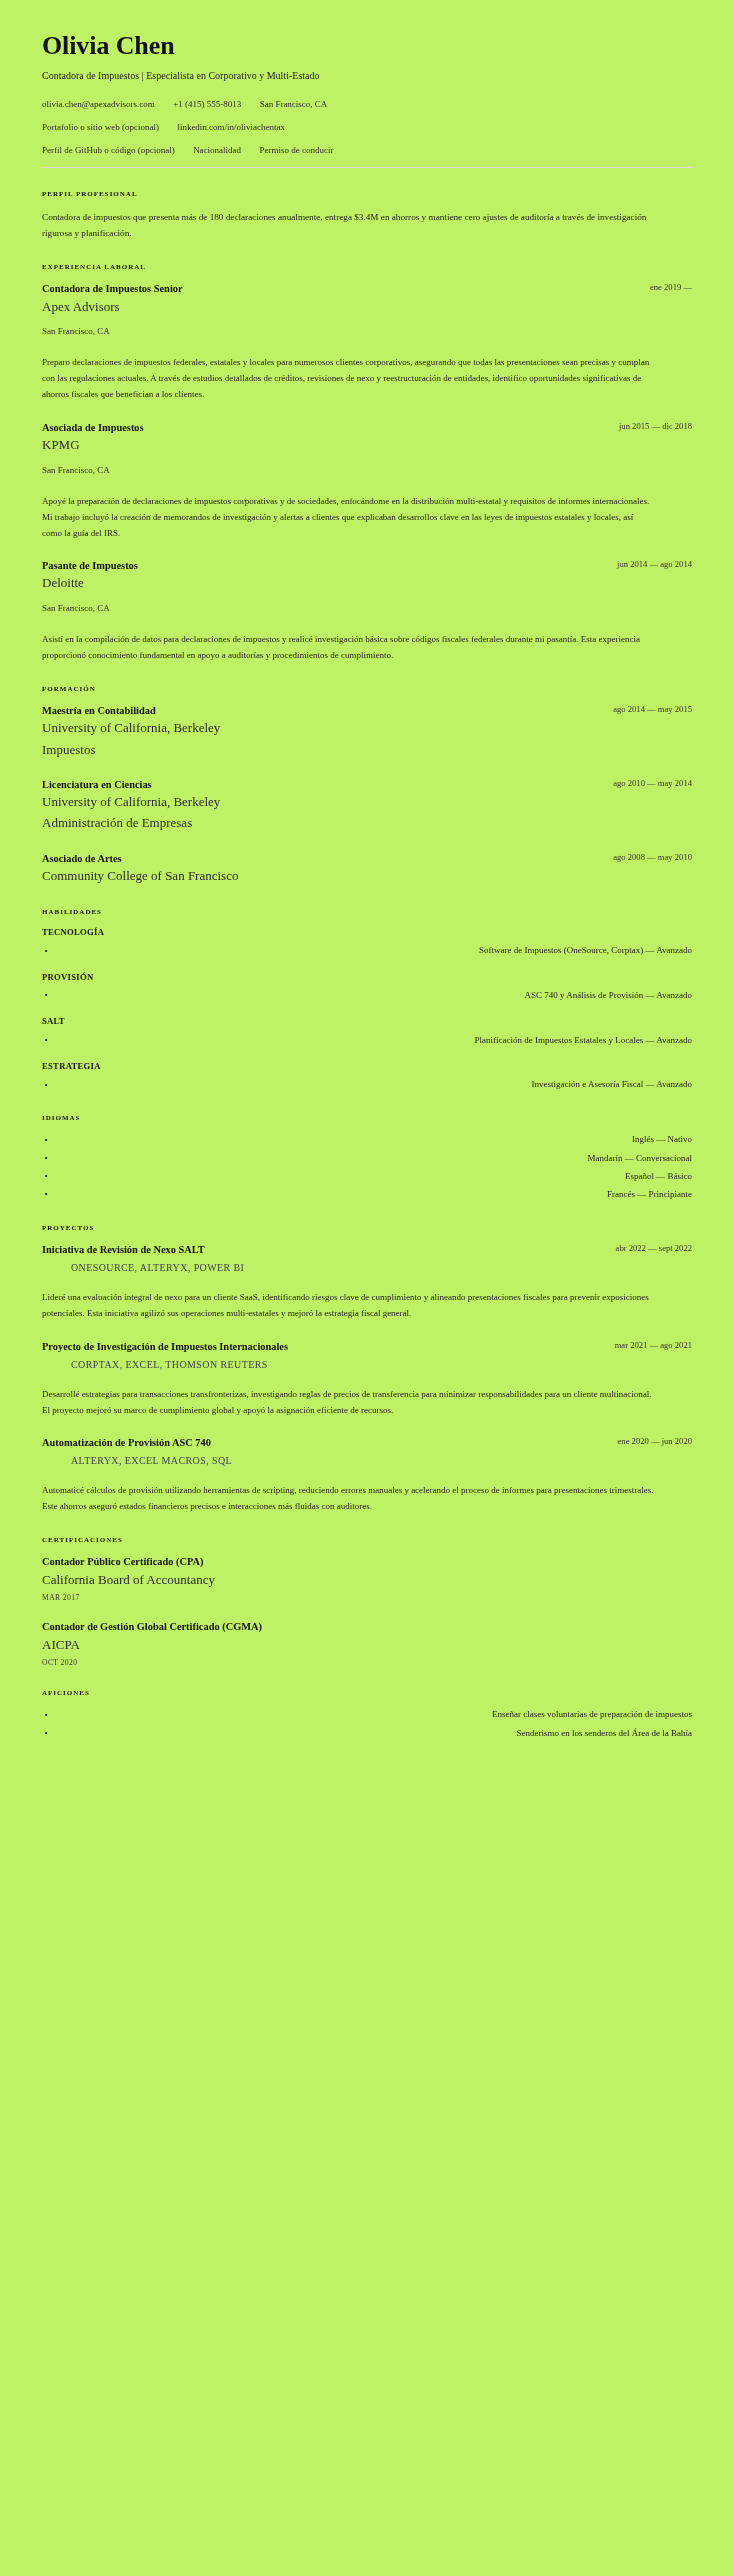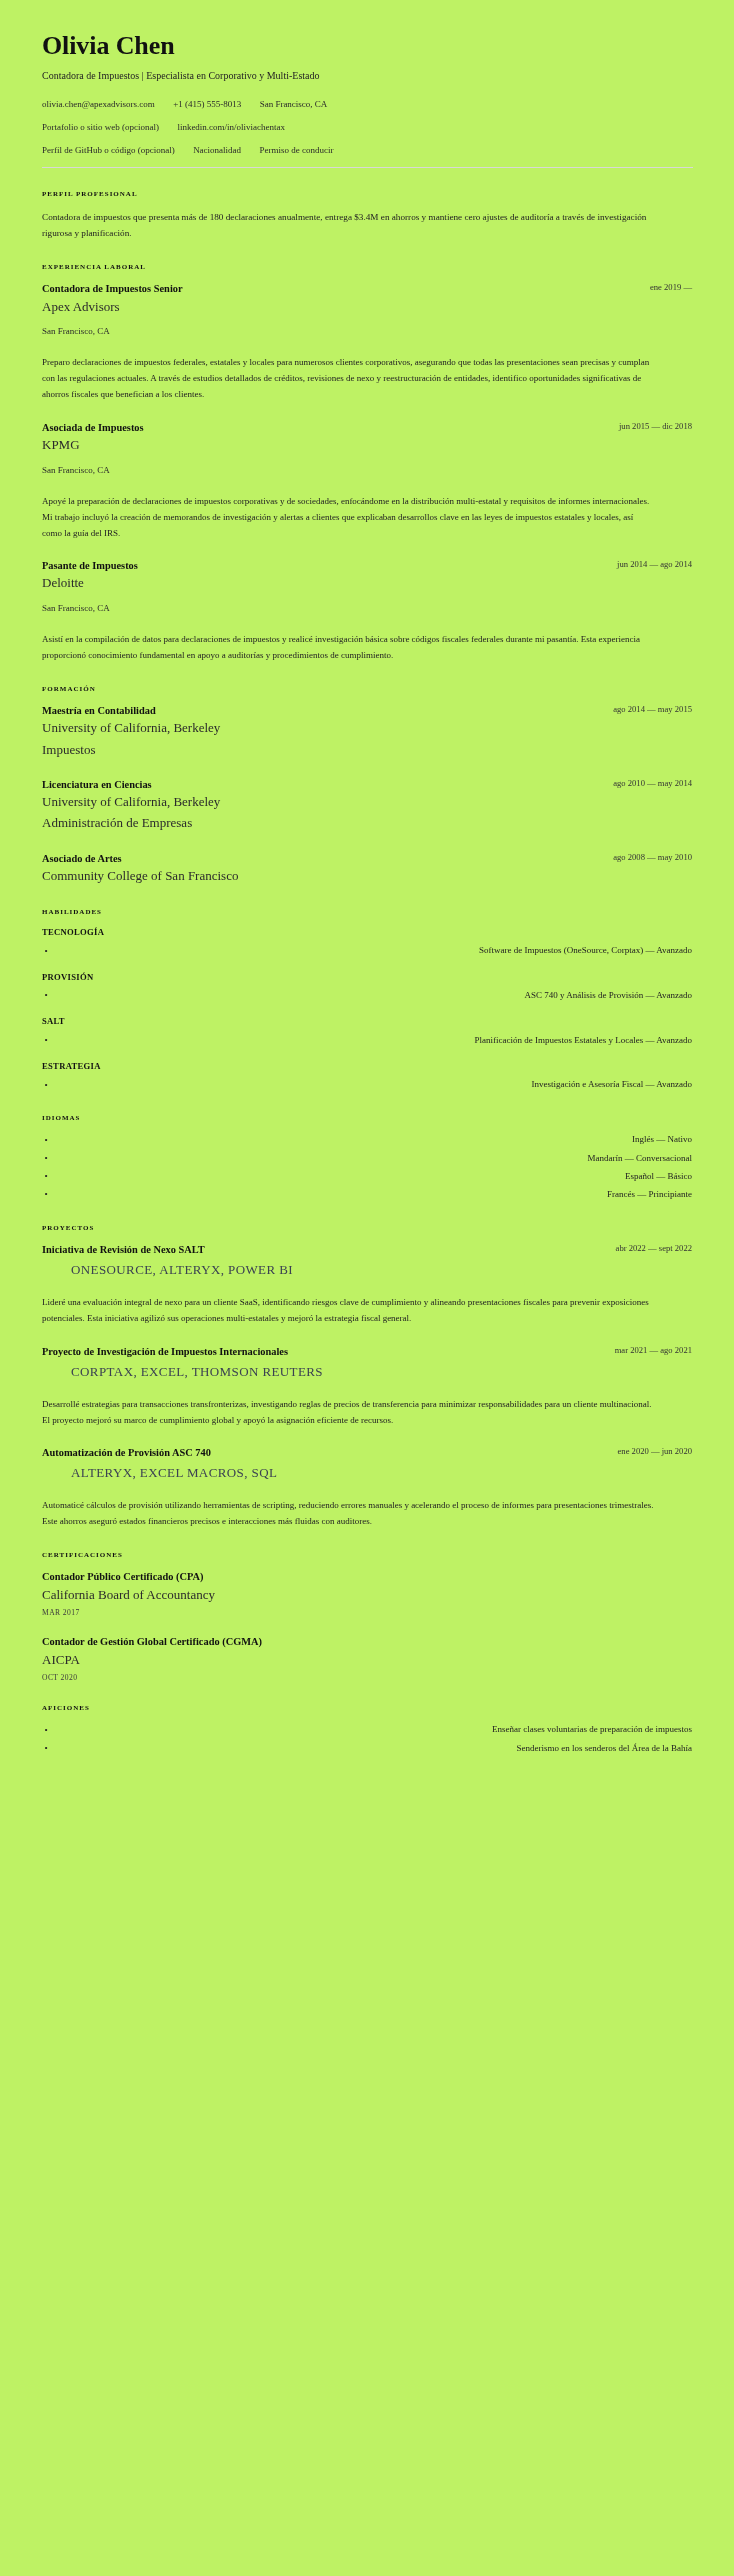--- a/index.html
+++ b/index.html
@@ -107,21 +107,21 @@
     line-height: 1.45;
   }
   .entry-desc {
     font-size: 9px;
     line-height: 1.78;
     color: #222222;
     margin-top: 16px;
     max-width: 612px;
   }
   .entry-stack {
-    font-size: 13px;
+    font-size: 10px;
     letter-spacing: 0.4px;
     text-transform: uppercase;
     color: #3b4252;
     margin-top: 6.1px;
     padding-left: 29px;
   }
   .entry-meta {
     font-size: 7.6px;
     letter-spacing: 0.4px;
     text-transform: uppercase;

